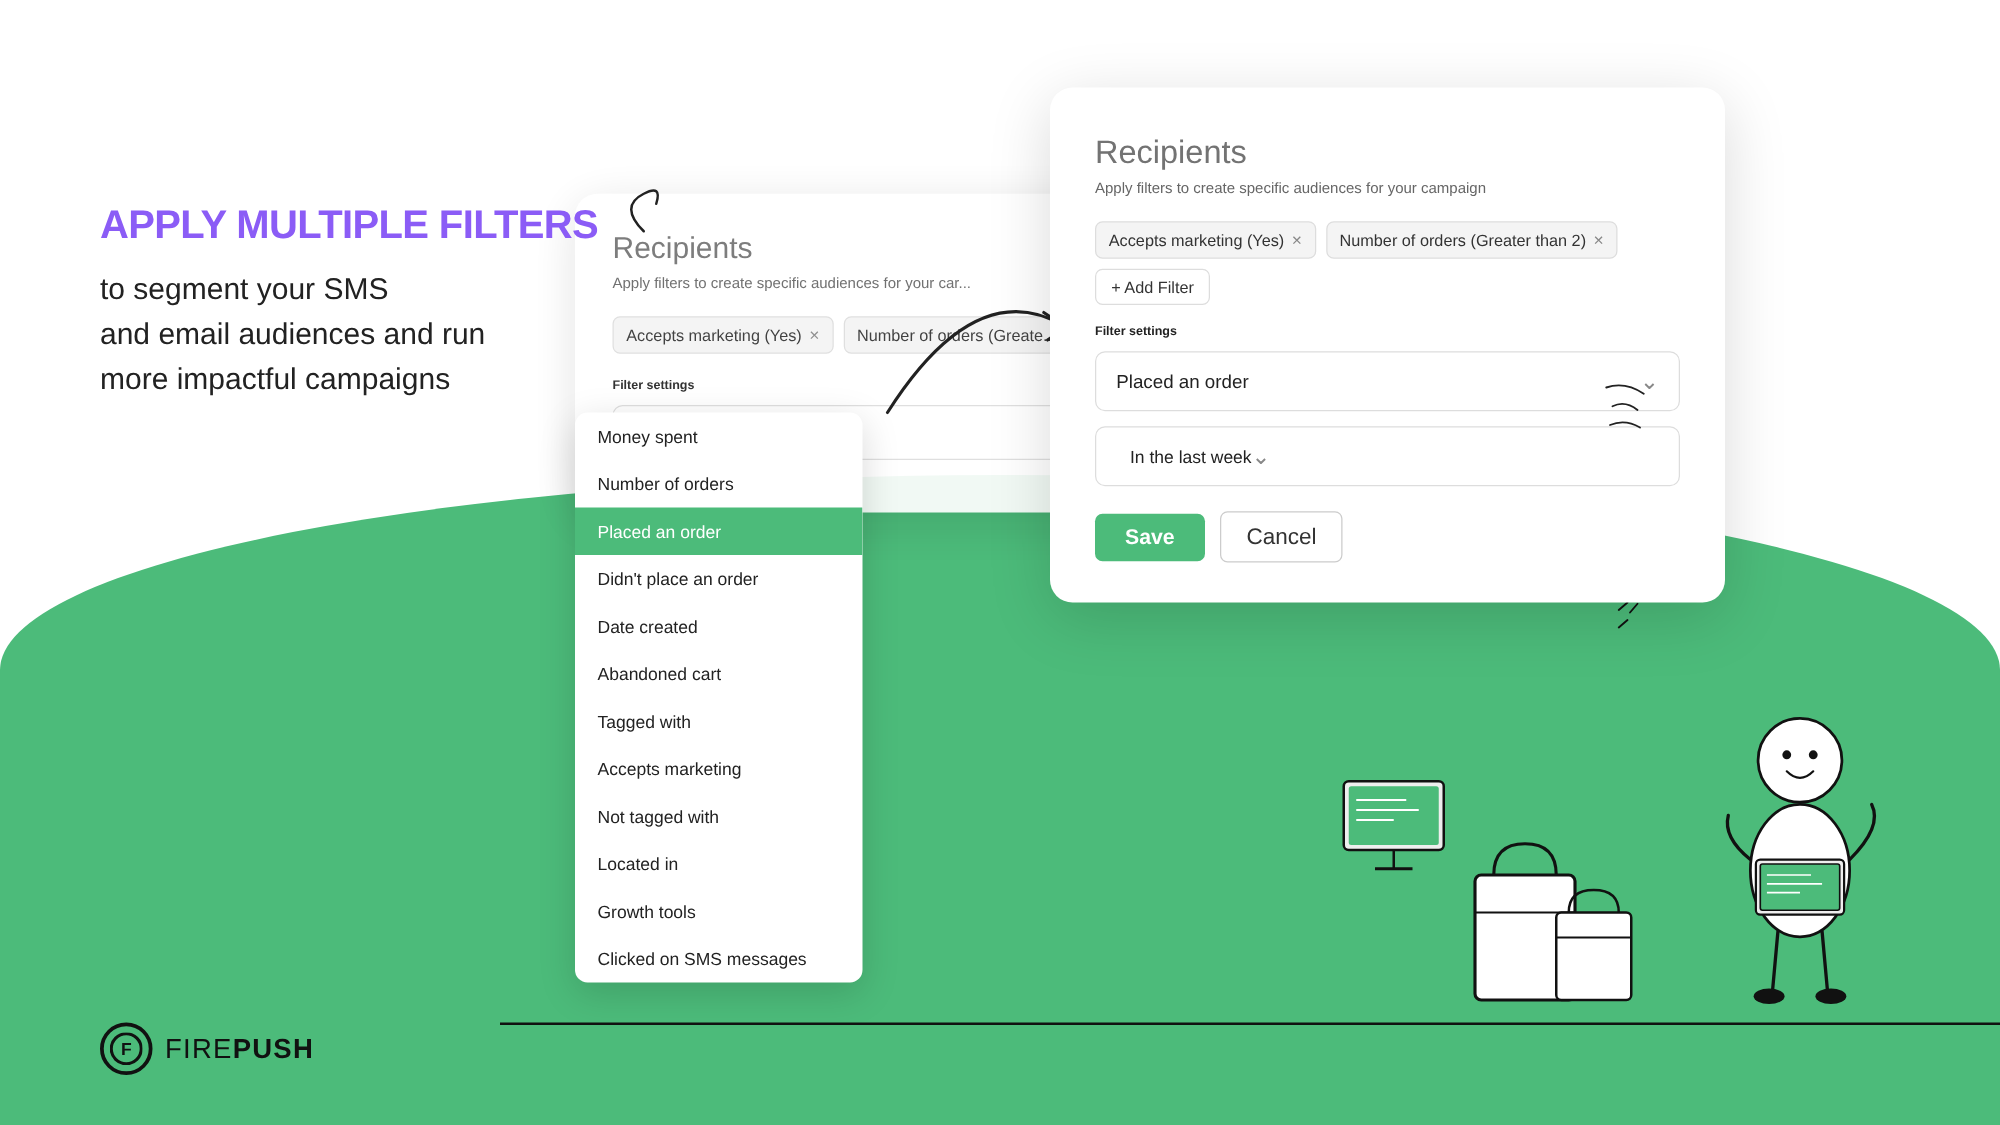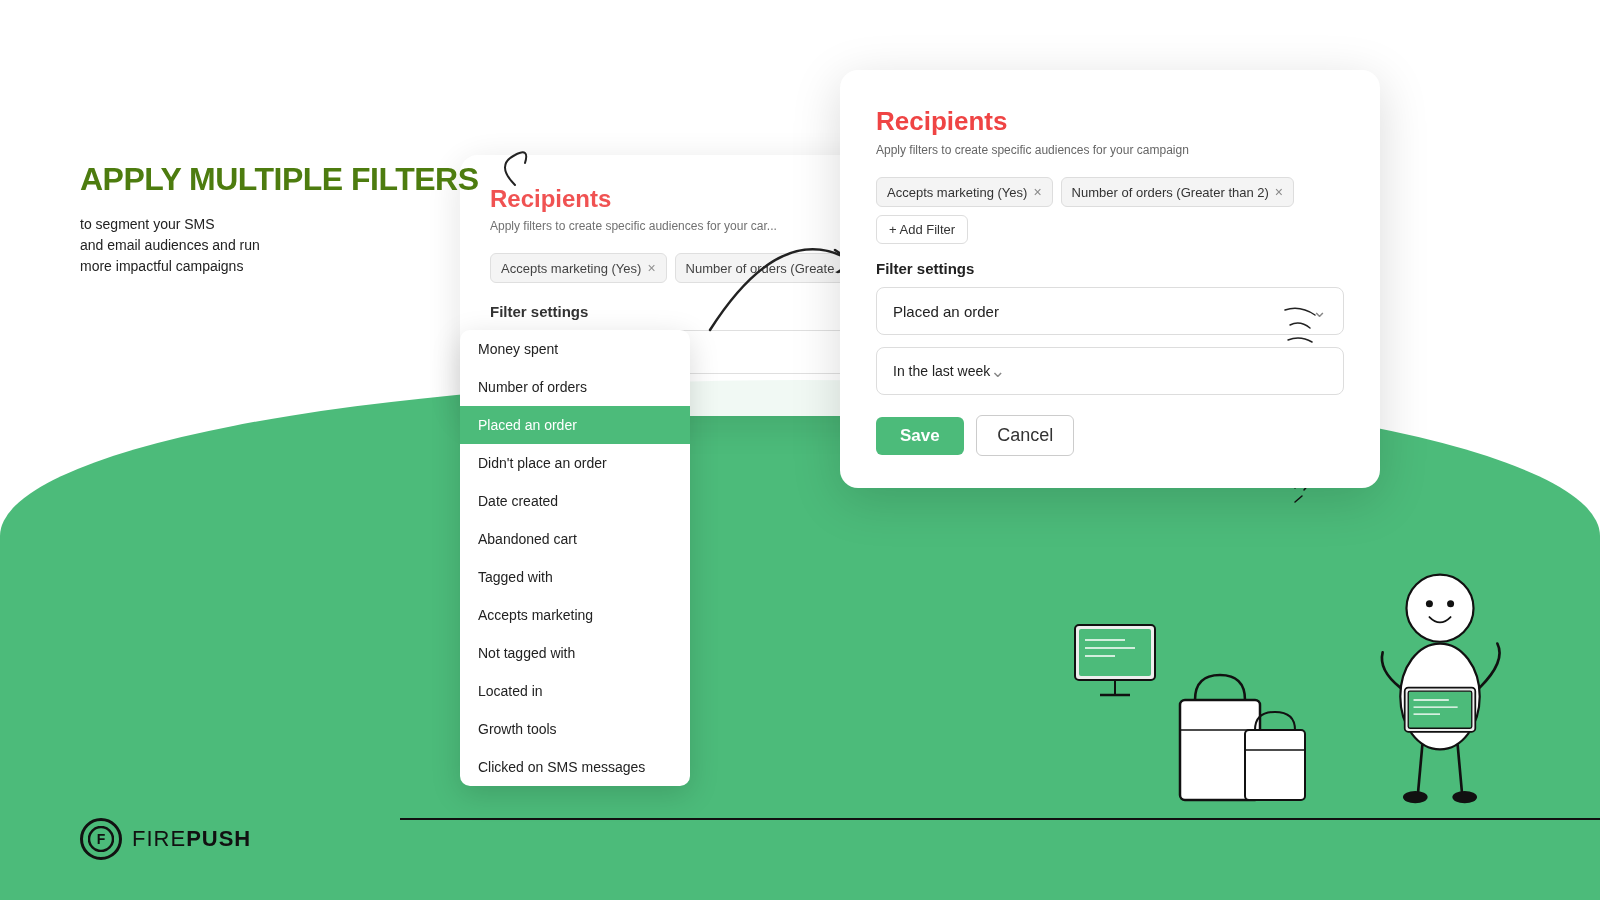--- a/index.html
+++ b/index.html
@@ -28,28 +28,28 @@
     .left-section {
       position: absolute;
       left: 80px;
       top: 160px;
       z-index: 10;
       max-width: 400px;
     }
     .headline {
       font-size: 32px;
       font-weight: 900;
-      color: #4d7c0f;
+      color: #8b5cf6;
       line-height: 1.2;
       letter-spacing: -0.5px;
       text-transform: uppercase;
       margin-bottom: 16px;
     }
     .subtext {
-      font-size: 14px;
+      font-size: 24px;
       color: #222;
       font-weight: 400;
       line-height: 1.5;
     }
 
     
     .logo-section {
       position: absolute;
       bottom: 40px;
       left: 80px;
@@ -94,22 +94,22 @@
       width: 520px;
       background: #fff;
       border-radius: 18px;
       padding: 30px;
       box-shadow: 0 8px 40px rgba(0,0,0,0.12);
       z-index: 5;
       opacity: 0.92;
     }
     .card-title {
       font-size: 24px;
-      font-weight: 700;
-      color: #ef4444;
+      font-weight: 400;
+      color: #737373;
       margin-bottom: 6px;
     }
     .card-subtitle {
       font-size: 12px;
       color: #666;
       margin-bottom: 20px;
     }
     .filter-tags {
       display: flex;
       gap: 8px;
@@ -127,21 +127,21 @@
       font-size: 13px;
       color: #333;
     }
     .filter-tag .x {
       font-size: 14px;
       color: #888;
       cursor: pointer;
     }
 
     .filter-settings-label {
-      font-size: 15px;
+      font-size: 10px;
       font-weight: 600;
       color: #222;
       margin-bottom: 10px;
     }
 
     .select-dropdown {
       width: 100%;
       border: 1px solid #ddd;
       border-radius: 8px;
       padding: 10px 14px;
@@ -224,21 +224,21 @@
       align-items: center;
       background: #fff;
       margin-bottom: 12px;
       cursor: pointer;
     }
 
     .last-week-dropdown {
       width: 100%;
       border: 1px solid #ddd;
       border-radius: 8px;
-      padding: 12px 16px;
+      padding: 12px 27px;
       font-size: 14px;
       color: #222;
       display: flex;
       align-items: center;
       background: #fff;
       margin-bottom: 20px;
       cursor: pointer;
     }
 
     .btn-save {

